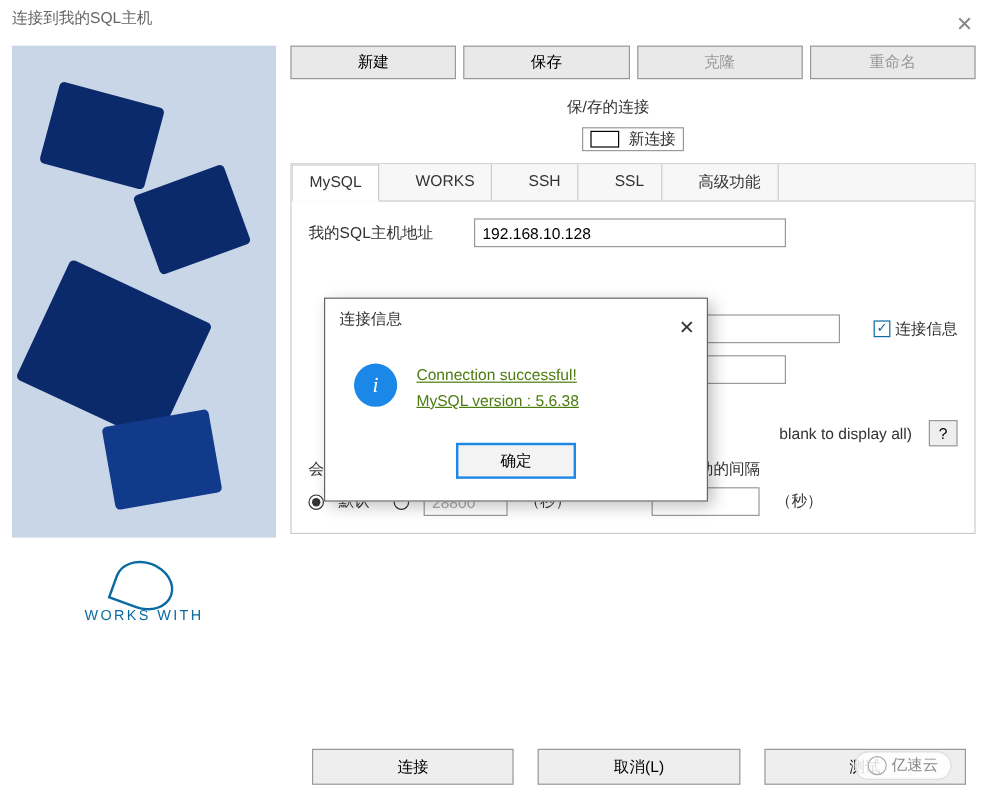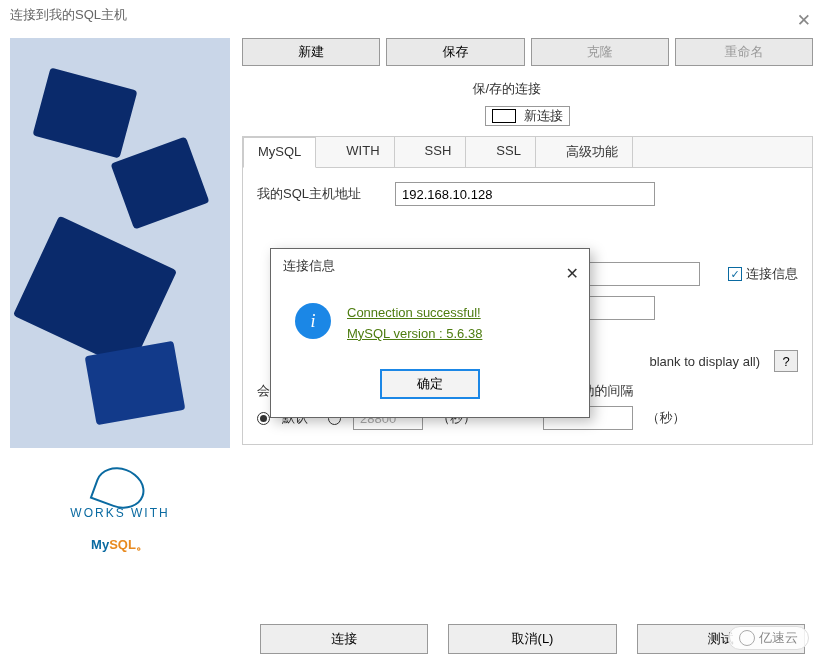--- a/index.html
+++ b/index.html
@@ -36,21 +36,21 @@
   .chk { width:14px;height:14px;border:1px solid #0a6aa1;display:inline-flex;align-items:center;justify-content:center;color:#0a6aa1;font-size:11px;line-height:1;}
   .help-btn{width:24px;height:22px;border:1px solid #999;background:#eee;margin-left:6px;}
   .idle-row{display:flex;gap:30px;margin-top:8px;}
   .idle-col{flex:1;}
   .idle-head{font-weight:normal;margin-bottom:6px;}
   .radio{width:13px;height:13px;border:1px solid #333;border-radius:50%;display:inline-flex;align-items:center;justify-content:center;margin-right:4px;}
   .radio.on::after{content:"";width:7px;height:7px;background:#333;border-radius:50%;}
   .sec-unit{margin-left:6px;}
   .footer { position:absolute; bottom:10px; left:260px; right:18px; display:flex; gap:20px;}
   .f-btn{flex:1;height:30px;border:1px solid #999;background:#eee;}
-  .watermark{position:absolute;right:14px;bottom:14px;display:flex;align-items:center;gap:4px;background:rgba(255,255,255,0.85);border:1px solid #ddd;border-radius:14px;padding:2px 10px;color:#888;}
+  .watermark{position:absolute;right:30px;bottom:14px;display:flex;align-items:center;gap:4px;background:rgba(255,255,255,0.85);border:1px solid #ddd;border-radius:14px;padding:2px 10px;color:#888;}
   .wm-ico{width:16px;height:16px;border:1.5px solid #aaa;border-radius:50%;position:relative;}
   
   .modal{position:absolute;left:270px;top:248px;width:320px;background:#fff;border:1px solid #666;box-shadow:4px 4px 12px rgba(0,0,0,0.25);}
   .m-title{height:34px;line-height:34px;padding:0 12px;position:relative;}
   .m-close{position:absolute;right:10px;top:8px;font-size:16px;}
   .m-body{display:flex;gap:16px;padding:20px 24px 14px 24px;align-items:flex-start;}
   .info-ico{width:36px;height:36px;border-radius:50%;background:#1b87e6;color:#fff;display:flex;align-items:center;justify-content:center;font-family:Georgia,serif;font-style:italic;font-size:18px;flex:none;}
   .m-text{line-height:1.6;color:#4d7c0f;text-decoration:underline;}
   .m-foot{text-align:center;padding:10px 0 18px 0;}
   .ok-btn{width:100px;height:30px;border:2px solid #1b87e6;background:#f3f3f3;}
@@ -67,23 +67,20 @@
   <div class="left-pane">
     <div class="promo-img">
       <div class="puzzle-piece" style="left:30px;top:40px;width:90px;height:70px;transform:rotate(15deg);"></div>
       <div class="puzzle-piece" style="left:110px;top:110px;width:80px;height:70px;transform:rotate(-20deg);"></div>
       <div class="puzzle-piece" style="left:20px;top:200px;width:130px;height:110px;transform:rotate(25deg);"></div>
       <div class="puzzle-piece" style="left:80px;top:310px;width:90px;height:70px;transform:rotate(-10deg);background:#123a8a;"></div>
     </div>
     <div class="mysql-logo-box">
       <span class="dolphin"></span><br>
       <span class="wwith">WORKS WITH</span>
-      <div class="mysql-text">
-        <span class="my">My</span><span class="sql">SQL</span><span class="dot">。</span>
-      </div>
     </div>
   </div>
 
   <div class="right-pane">
     <div class="toolbar">
       <button class="tb-btn">新建</button>
       <button class="tb-btn">保存</button>
       <button class="tb-btn disabled">克隆</button>
       <button class="tb-btn disabled">重命名</button>
     </div>
@@ -93,21 +90,21 @@
       <div class="sel-saved">
         <span class="sel-swatch"></span>
         <span>新连接</span>
         <span class="sel-chev">﹀</span>
       </div>
     </div>
 
     <div class="tabs-box">
       <div class="tabstrip">
         <div class="tab active">MySQL</div>
-        <div class="tab">WITH</div>
+        <div class="tab">WORKS</div>
         <div class="tab">SSH</div>
         <div class="tab">SSL</div>
         <div class="tab">高级功能</div>
       </div>
       <div class="tab-body">
         <div class="frow">
           <span class="flbl">我的SQL主机地址</span>
           <input class="txt w2" value="192.168.10.128" style="">
         </div>
 

